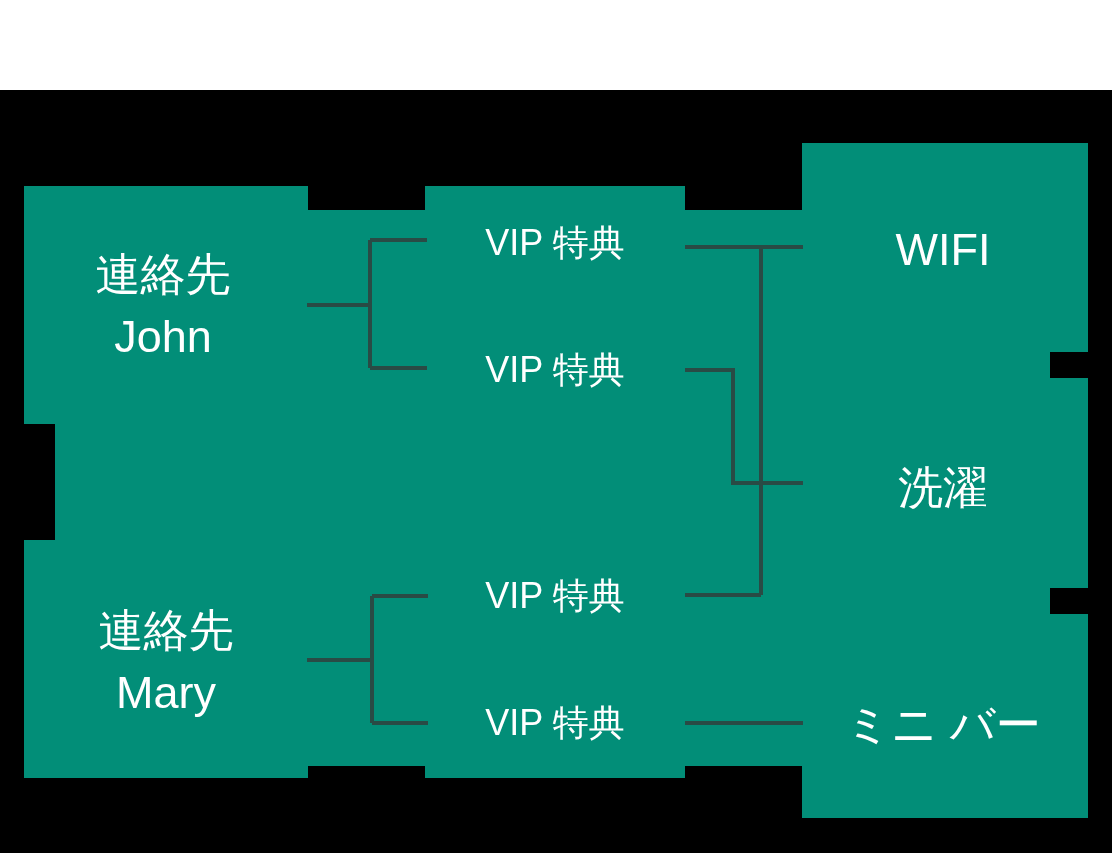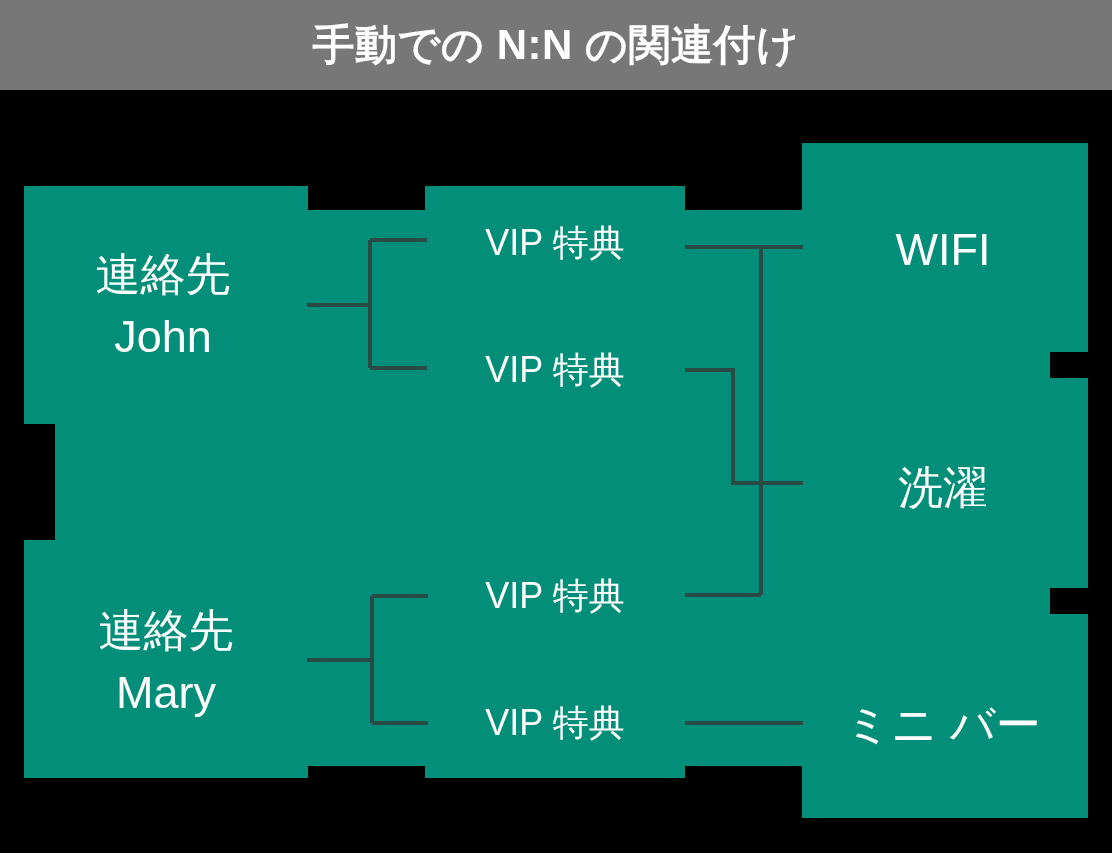--- a/index.html
+++ b/index.html
@@ -65,23 +65,20 @@
     stroke-width: 4;
     fill: none;
     stroke-linecap: butt;
   }
 </style>
 </head>
 <body>
 
 <div id="slide">
 
-  <div id="title-bar">
-    <div id="title-text">手動での N:N の関連付け</div>
-  </div>
 
   <div id="canvas-wrap">
     <svg id="diagram-svg" width="1112" height="763" viewBox="0 0 1112 763" xmlns="http://www.w3.org/2000/svg">
 
       <rect x="0" y="0" width="1112" height="763" fill="#000000"></rect>
 
       <g>
 
         <path fill="#028E78" d="M 24,96 L 308,96 L 308,120 L 425,120 L 425,96 L 685,96
                  L 685,120 L 802,120 L 802,96 L 1088,96

